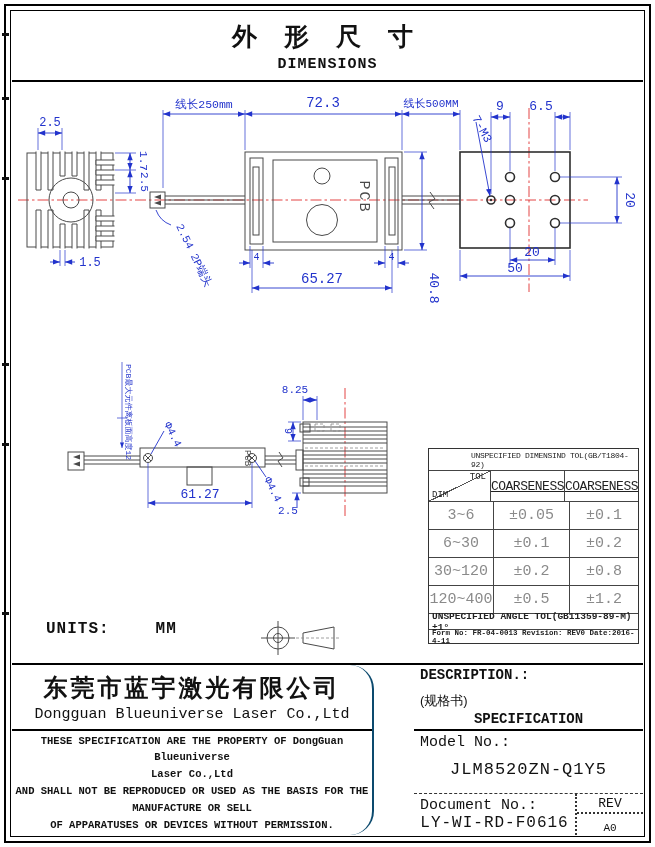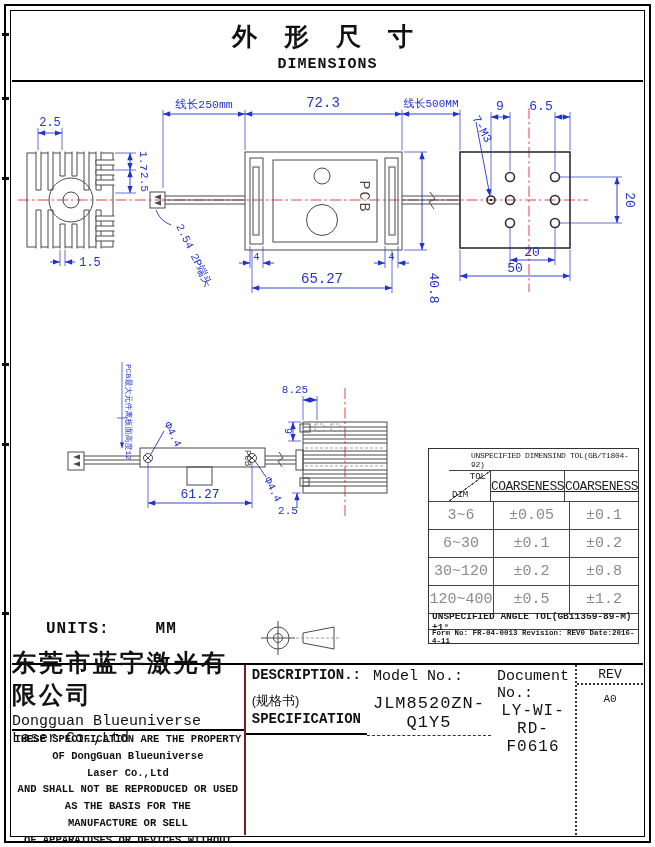--- a/index.html
+++ b/index.html
@@ -24,40 +24,40 @@
   .tg{font-family:"Liberation Mono","DejaVu Sans Mono",monospace;fill:#4a4a4a;}
   
   .tol{position:absolute;left:428px;top:448px;width:209px;background:#fff;border:1.5px solid #333;
        font-family:"Liberation Mono","DejaVu Sans Mono",monospace;color:#222;}
   .tol .row{display:flex;border-top:1px solid #444;}
   .tol .row:first-child{border-top:none;}
   .tol .tt{height:21px;display:flex;align-items:center;padding-left:4px;font-size:8px;letter-spacing:-0.3px;margin-left:38px;}
   .tol .c1{width:64px;border-right:1px solid #444;}
   .tol .c2{width:75px;border-right:1px solid #444;}
   .tol .c3{flex:1;}
-  .tol .hd{height:30px;margin-left:20px;}
+  .tol .hd{height:30px;}
   .tol .hd .c1{position:relative;
       background:linear-gradient(to bottom right,transparent 49.2%,#555 49.2%,#555 51.2%,transparent 51.2%);}
   .tol .hd .corner-top{position:absolute;top:1px;right:4px;font-size:9px;}
   .tol .hd .corner-bot{position:absolute;bottom:1px;left:3px;font-size:9px;}
   .tol .hd .c2,.tol .hd .c3{display:flex;align-items:center;justify-content:center;font-size:13px;letter-spacing:-0.5px;text-decoration:underline;}
   .tol .dr{height:27px;}
   .tol .dr div{display:flex;align-items:center;justify-content:center;font-size:15px;color:#8a8a8a;}
   .tol .ang{height:15px;display:flex;align-items:center;padding-left:3px;font-size:9.5px;font-weight:700;color:#222;}
   .tol .frm{height:13px;display:flex;align-items:center;padding-left:3px;font-size:7.5px;font-weight:700;color:#222;border-top:1px solid #444;}
   
   .units{position:absolute;left:46px;top:620px;font-size:16px;letter-spacing:1px;display:flex;gap:46px;font-weight:600;}
   
   .footer{position:absolute;left:12px;right:12px;top:663px;bottom:12px;border-top:2px solid #000;display:flex;background:#fff;}
-  .f-left{width:360px;border-right:2px solid #7f1d1d;display:flex;flex-direction:column;}
+  .f-left{width:360px;border-right:2px solid #0c4a6e;display:flex;flex-direction:column;border-radius:24px;}
   .company{height:64px;border-bottom:2px solid #000;display:flex;flex-direction:column;align-items:center;justify-content:center;}
   .company-cn{font-family:"Liberation Sans",sans-serif;font-size:24px;font-weight:600;letter-spacing:3px;}
   .company-en{font-size:15px;margin-top:2px;}
   .legal{flex:1;display:flex;flex-direction:column;align-items:center;justify-content:center;font-size:10.5px;line-height:1.6;text-align:center;font-weight:600;}
-  .f-right{flex:1;display:flex;flex-direction:row;}
+  .f-right{flex:1;display:flex;flex-direction:column;padding-left:40px;}
   .desc{height:64px;border-bottom:2px solid #000;padding:2px 6px;font-size:14px;}
   .desc .lbl{text-align:left;font-weight:600;}
   .desc .cn{font-family:"Liberation Sans",sans-serif;font-size:13px;margin-top:9px;}
   .desc .en{text-align:center;font-weight:600;margin-top:1px;}
   .model{height:64px;border-bottom:1.5px dashed #333;padding:3px 6px;font-size:15px;}
   .model .val{text-align:center;font-size:17px;margin-top:9px;letter-spacing:1px;}
   .docrow{flex:1;display:flex;}
   .docno{flex:1;padding:3px 6px;font-size:15px;}
   .docno .val{text-align:center;font-size:16px;letter-spacing:1px;}
   .rev{width:66px;border-left:2px dotted #333;display:flex;flex-direction:column;align-items:center;}

